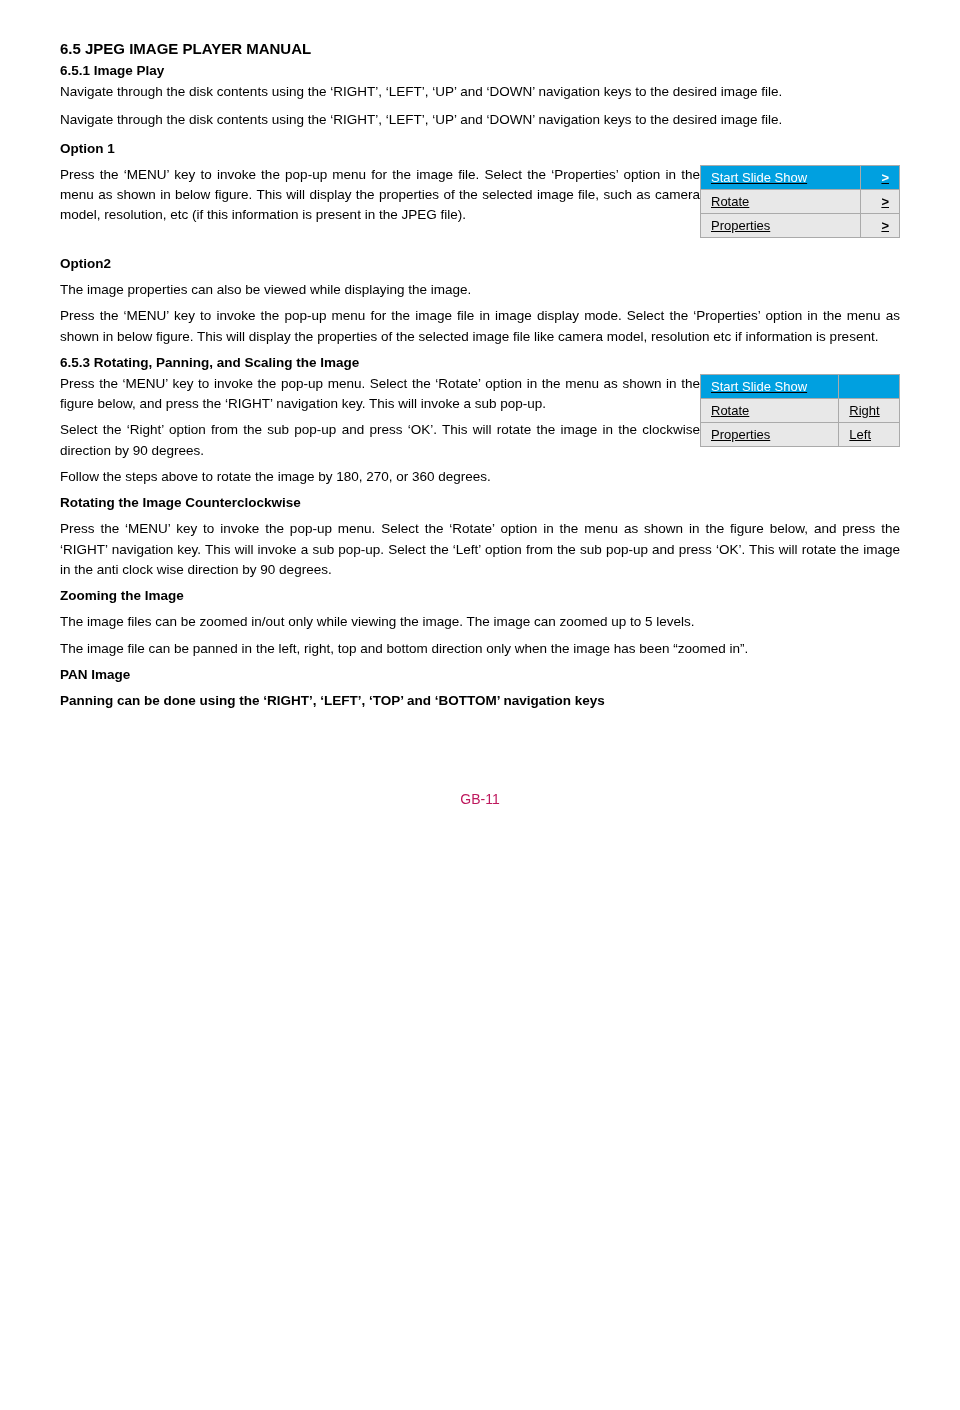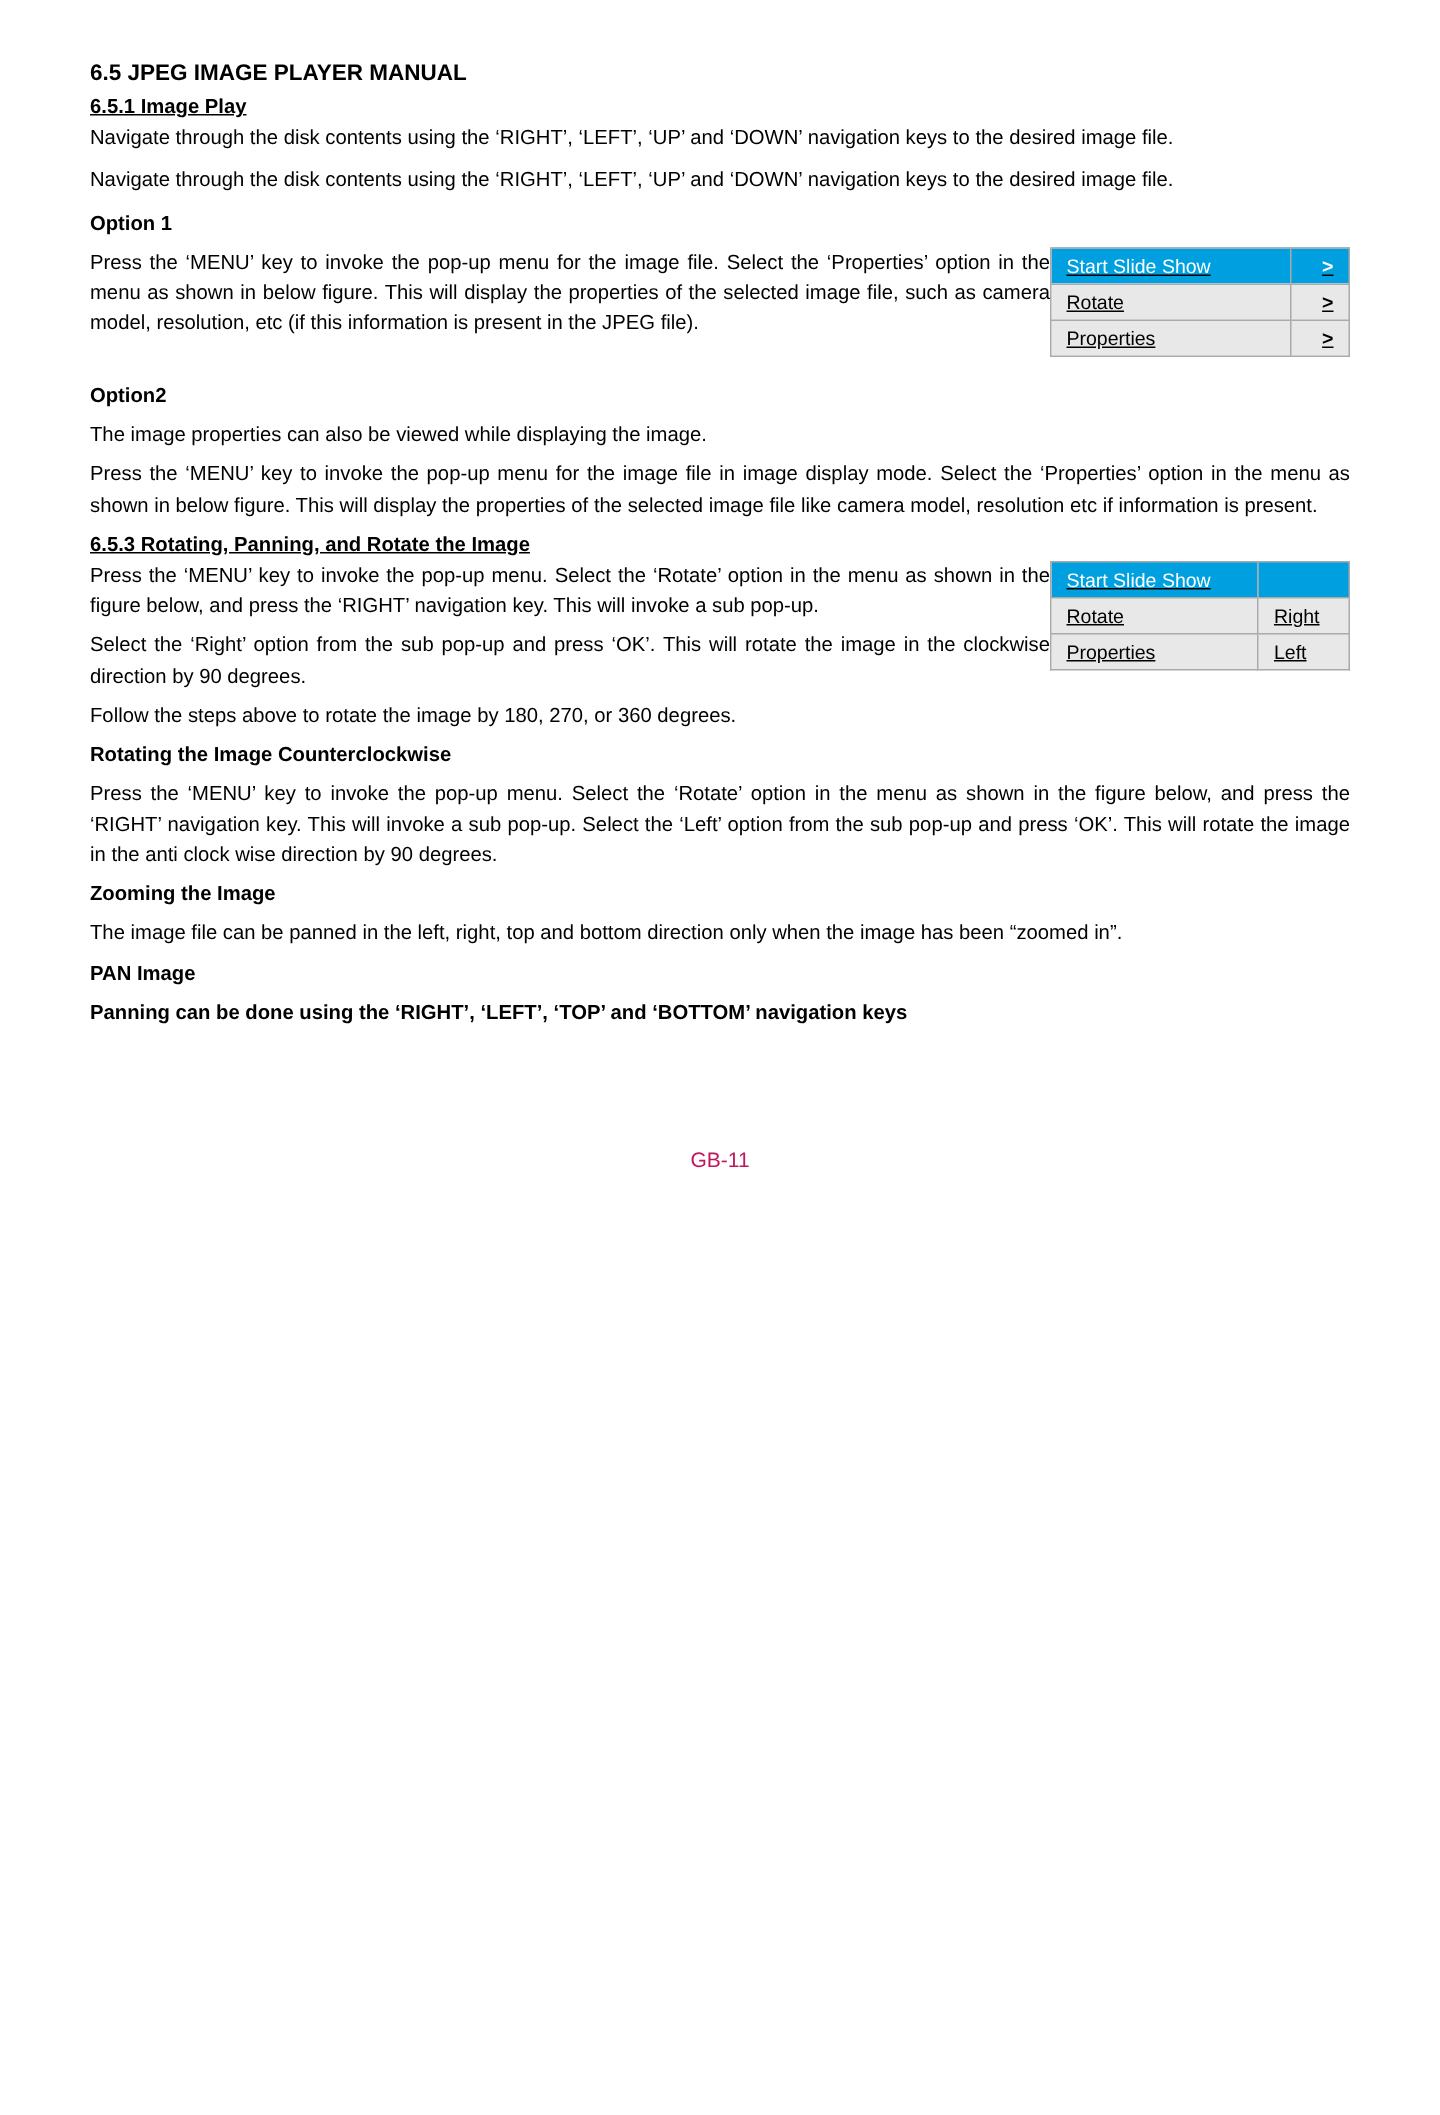--- a/index.html
+++ b/index.html
@@ -14,21 +14,20 @@
     }
     h1.main-title {
       font-size: 15px;
       font-weight: bold;
       margin-bottom: 6px;
     }
     h2.section-title {
       font-size: 13.5px;
       font-weight: bold;
       margin-bottom: 4px;
-      text-decoration: underline;
     }
     p {
       margin-bottom: 6px;
       line-height: 1.5;
       text-align: justify;
     }
     .bold { font-weight: bold; }
     .section { margin-bottom: 8px; }
     .float-right-box {
       float: right;
@@ -120,21 +119,21 @@
   <p>Press the ‘MENU’ key to invoke the pop-up menu for the image file. Select the ‘Properties’ option in the menu as shown in below figure. This will display the properties of the selected image file, such as camera model, resolution, etc (if this information is present in the JPEG file).</p>
 </div>
 
 <div class="section">
   <p><span class="bold">Option2</span></p>
   <p>The image properties can also be viewed while displaying the image.</p>
   <p>Press the ‘MENU’ key to invoke the pop-up menu for the image file in image display mode. Select the ‘Properties’ option in the menu as shown in below figure. This will display the properties of the selected image file like camera model, resolution etc if information is present.</p>
 </div>
 
 <div class="section">
-  <h2 class="section-title">6.5.3 Rotating, Panning, and Rotate the Image</h2>
+  <h2 class="section-title">6.5.3 Rotating, Panning, and Scaling the Image</h2>
 
   <div class="clearfix">
 
     <div class="float-right-box">
       <table class="menu-table2">
         <tbody>
             <tr class="menu2-row-highlight">
           <td>Start Slide Show</td>
           <td></td>
         </tr>
@@ -152,20 +151,21 @@
 
     <p>Press the ‘MENU’ key to invoke the pop-up menu. Select the ‘Rotate’ option in the menu as shown in the figure below, and press the ‘RIGHT’ navigation key. This will invoke a sub pop-up.</p>
     <p>Select the ‘Right’ option from the sub pop-up and press ‘OK’. This will rotate the image in the clockwise direction by 90 degrees.</p>
     <p>Follow the steps above to rotate the image by 180, 270, or 360 degrees.</p>
   </div>
 
   <p><span class="bold">Rotating the Image Counterclockwise</span></p>
   <p>Press the ‘MENU’ key to invoke the pop-up menu. Select the ‘Rotate’ option in the menu as shown in the figure below, and press the ‘RIGHT’ navigation key. This will invoke a sub pop-up. Select the ‘Left’ option from the sub pop-up and press ‘OK’. This will rotate the image in the anti clock wise direction by 90 degrees.</p>
 
   <p><span class="bold">Zooming the Image</span></p>
+  <p>The image files can be zoomed in/out only while viewing the image. The image can zoomed up to 5 levels.</p>
 
   <p>The image file can be panned in the left, right, top and bottom direction only when the image has been “zoomed in”.</p>
   <p><span class="bold">PAN Image</span></p>
 
   <p><span class="bold">Panning can be done using the ‘RIGHT’, ‘LEFT’, ‘TOP’ and ‘BOTTOM’ navigation keys</span></p>
 </div>
 
 <div class="footer">GB-11</div>
 
 </body></html>

